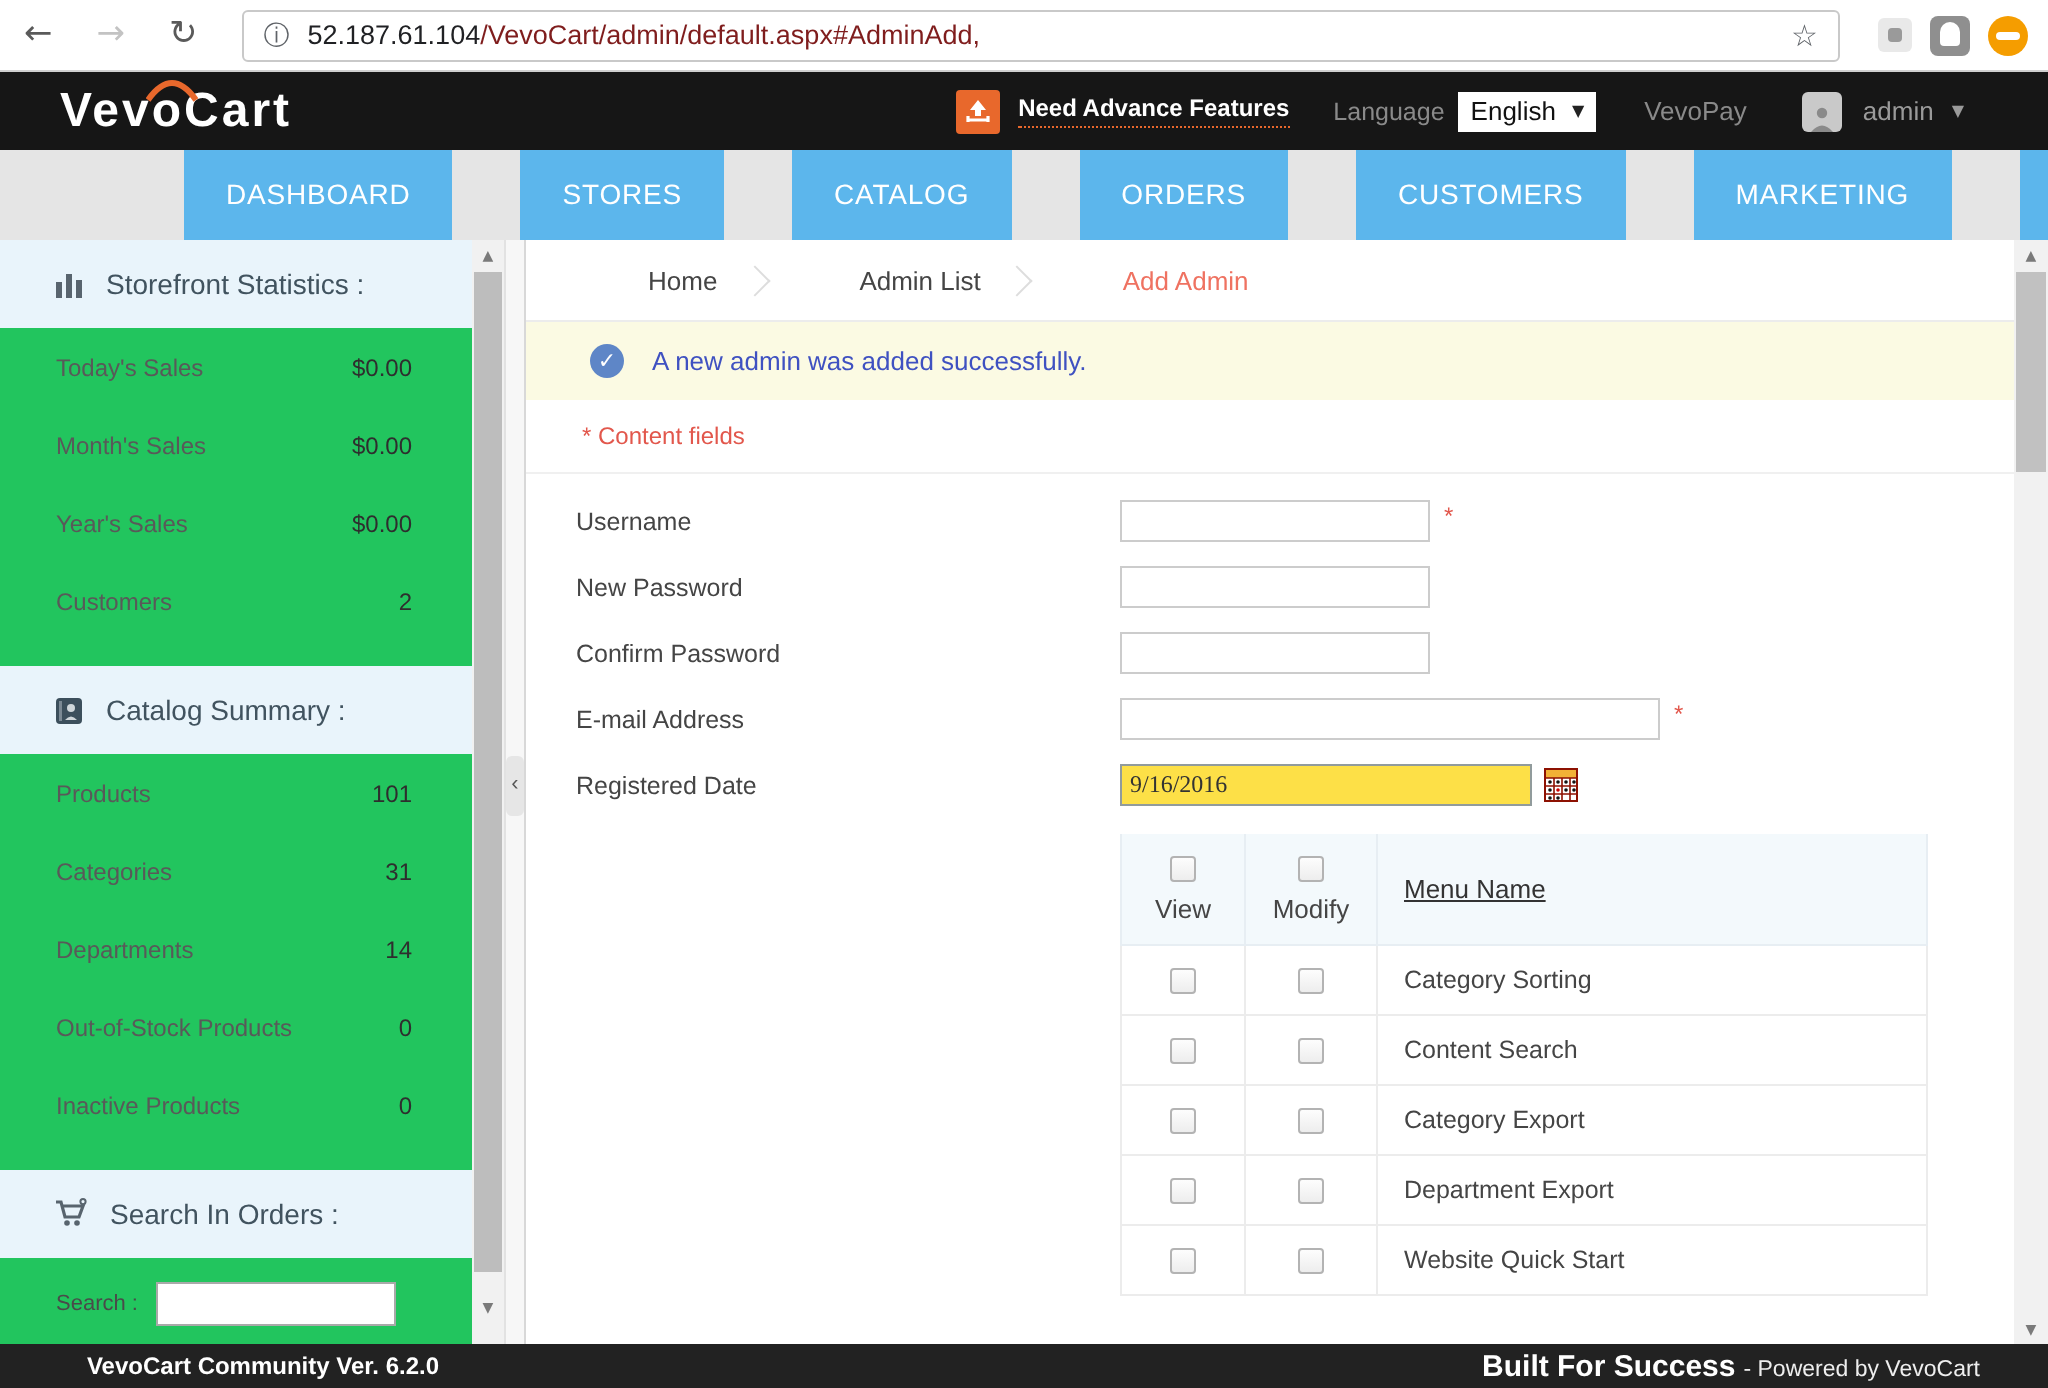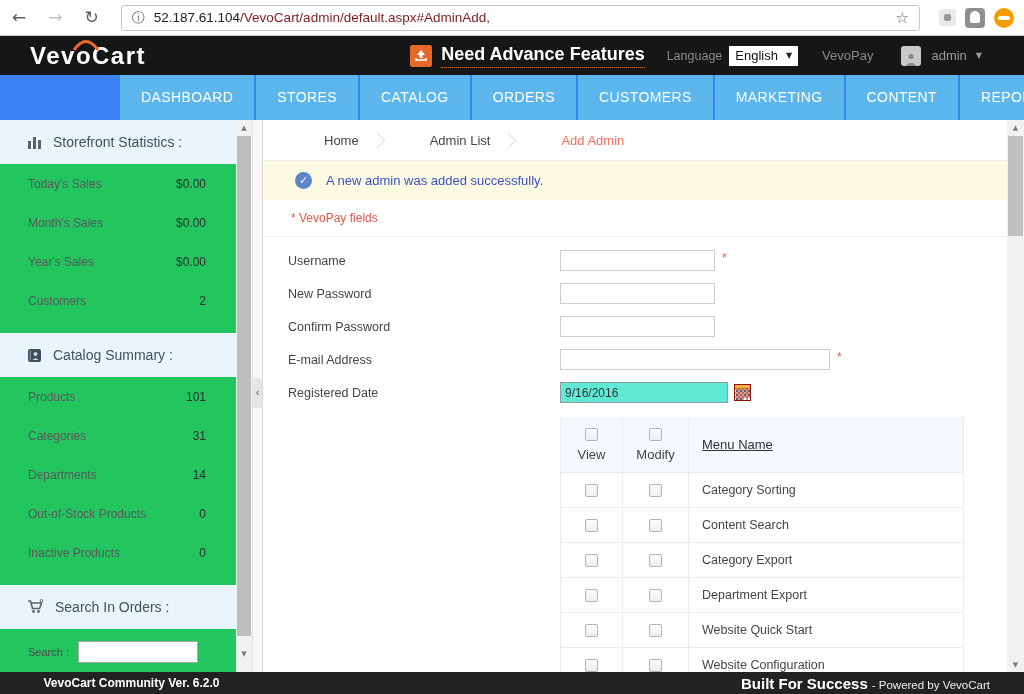--- a/index.html
+++ b/index.html
@@ -28,34 +28,34 @@
   .ext-orange { width:20px; height:20px; border-radius:50%; background:#f59d00; position:relative; }
   .ext-orange i { position:absolute; left:4px; top:8px; width:12px; height:4px; background:#fff; border-radius:2px; }
 
   
   .hdr { height:39px; background:#161616; display:flex; align-items:center; padding:0 42px 0 30px; }
   .logo { position:relative; color:#fff; font-size:24px; font-weight:600; letter-spacing:1.5px; }
   .logo svg { position:absolute; left:43px; top:-4px; }
   .hdr-right { margin-left:auto; display:flex; align-items:center; }
   .upbox { width:22px; height:22px; background:#e8682c; border-radius:2px; display:flex;
            align-items:center; justify-content:center; margin-right:9px; }
-  .need { color:#fff; font-weight:bold; font-size:18px; border-bottom:1px dotted #e8682c;
+  .need { color:#fff; font-weight:bold; font-size:12px; border-bottom:1px dotted #e8682c;
           padding-bottom:2px; margin-right:22px; }
   .lang-label { color:#8a8a8a; font-size:12.5px; margin-right:7px; }
   .lang-select { background:#fff; color:#111; font-size:13px; height:20px; padding:0 6px;
                  display:flex; align-items:center; margin-right:24px; }
   .lang-select .caret { font-size:8px; margin-left:8px; color:#222; }
   .vevopay { color:#8a8a8a; font-size:13px; margin-right:28px; }
   .avatar { width:20px; height:20px; background:#c9c9c9; border-radius:3px; margin-right:10px;
             display:flex; align-items:flex-end; justify-content:center; overflow:hidden; }
   .admin-name { color:#9a9a9a; font-size:13px; margin-right:9px; }
   .admin-caret { font-size:8px; color:#9a9a9a; }
 
   
-  .nav { height:45px; background:#3b82f6; display:flex; padding-left:120px; }
+  .nav { height:45px; background:#e5e5e5; display:flex; padding-left:92px;gap:32px; }
   .nav-item { background:#5cb6ec; color:#fff; font-size:14px; letter-spacing:.4px;
               line-height:45px; padding:0 21px; margin-right:2px; cursor:pointer; }
 
   
   .content { display:flex; height:552px; }
 
   .sidebar { width:236px; background:#22c55e; overflow:hidden; }
   .side-header { height:44px; background:#e9f4fb; display:flex; align-items:center;
                  padding-left:27px; color:#41535f; font-size:14px; }
   .side-header .sicon { margin-right:11px; display:flex; }
@@ -101,21 +101,21 @@
   .req-row { height:37px; border-bottom:1px solid #f0f0f0; display:flex; align-items:center;
              padding-left:28px; color:#e2574c; font-size:12px; }
 
   
   .form { padding-top:7px; }
   .form-row { height:33px; display:flex; align-items:center; padding-left:25px; }
   .f-label { width:272px; color:#454545; font-size:12.5px; flex:none; }
   .f-input { height:21px; border:1px solid #ccc; font-size:12px; padding:0 4px; color:#333; }
   .f-text { width:155px; }
   .f-wide { width:270px; }
-  .f-date { width:168px; border:1px solid #919b9c; background:#5eead4; }
+  .f-date { width:206px; border:1px solid #919b9c; background:#fde047;font-family:Liberation Serif, serif; }
   .req-star { color:#e2574c; font-size:12px; margin-left:7px; position:relative; top:-3px; }
   .cal { margin-left:6px; display:flex; cursor:pointer; }
 
   
   .perm-table { margin:8px 0 0 297px; border-collapse:collapse; }
   .perm-table th { background:#f3f9fc; font-weight:normal; color:#454545; font-size:13px;
                    border:1px solid #e7eef3; border-top:none; height:55px; vertical-align:middle; }
   .perm-table th.chk-col { width:62px; text-align:center; padding-top:2px; }
   .perm-table th.chk-col2 { width:66px; }
   .perm-table th.menu-col { width:275px; text-align:left; padding-left:13px; }
@@ -330,21 +330,21 @@
 
           <div class="crumb-chev"></div>
           <span class="crumb active">Add Admin</span>
         </div>
 
       <div class="banner">
         <span class="ok-circle glyph">✓</span>
         <span class="banner-text">A new admin was added successfully.</span>
       </div>
 
-      <div class="req-row">* VevoPay fields</div>
+      <div class="req-row">* Content fields</div>
 
       <div class="form">
 
           <div class="form-row">
             <label class="f-label">Username</label>
             <input class="f-input f-text" style="">
 
             <span class="req-star">*</span>
           </div>
 
@@ -436,25 +436,20 @@
               <td class="cc"><input type="checkbox" class="cb" style=""></td>
               <td class="mn">Department Export</td>
             </tr>
 
             <tr>
               <td class="cc"><input type="checkbox" class="cb" style=""></td>
               <td class="cc"><input type="checkbox" class="cb" style=""></td>
               <td class="mn">Website Quick Start</td>
             </tr>
 
-            <tr>
-              <td class="cc"><input type="checkbox" class="cb" style=""></td>
-              <td class="cc"><input type="checkbox" class="cb" style=""></td>
-              <td class="mn">Website Configuration</td>
-            </tr>
           </tbody>
       </table>
 
     </div>
 
     <div class="scroll-col main-scroll" style="width:17px;">
       <div class="scroll-arrow arr-up glyph">▲</div>
       <div class="sb-thumb" style="width:15px;"></div>
       <div class="scroll-arrow arr-dn glyph">▼</div>
     </div>

